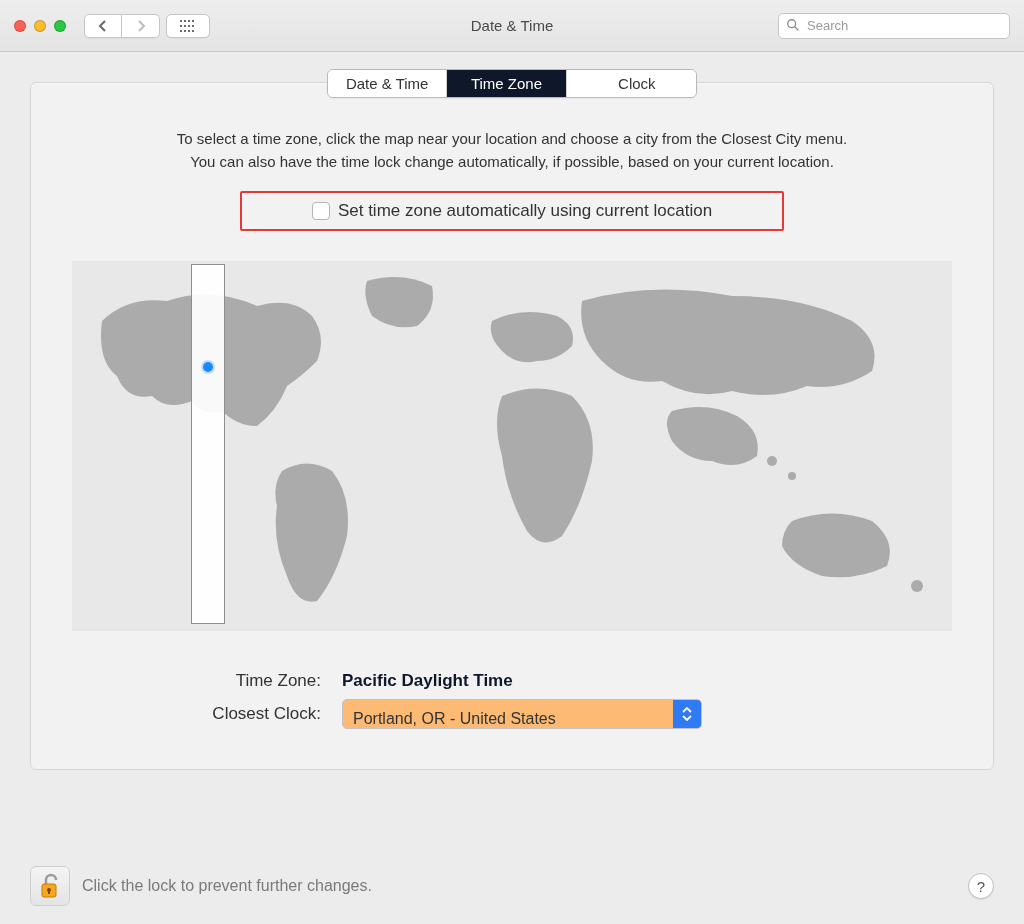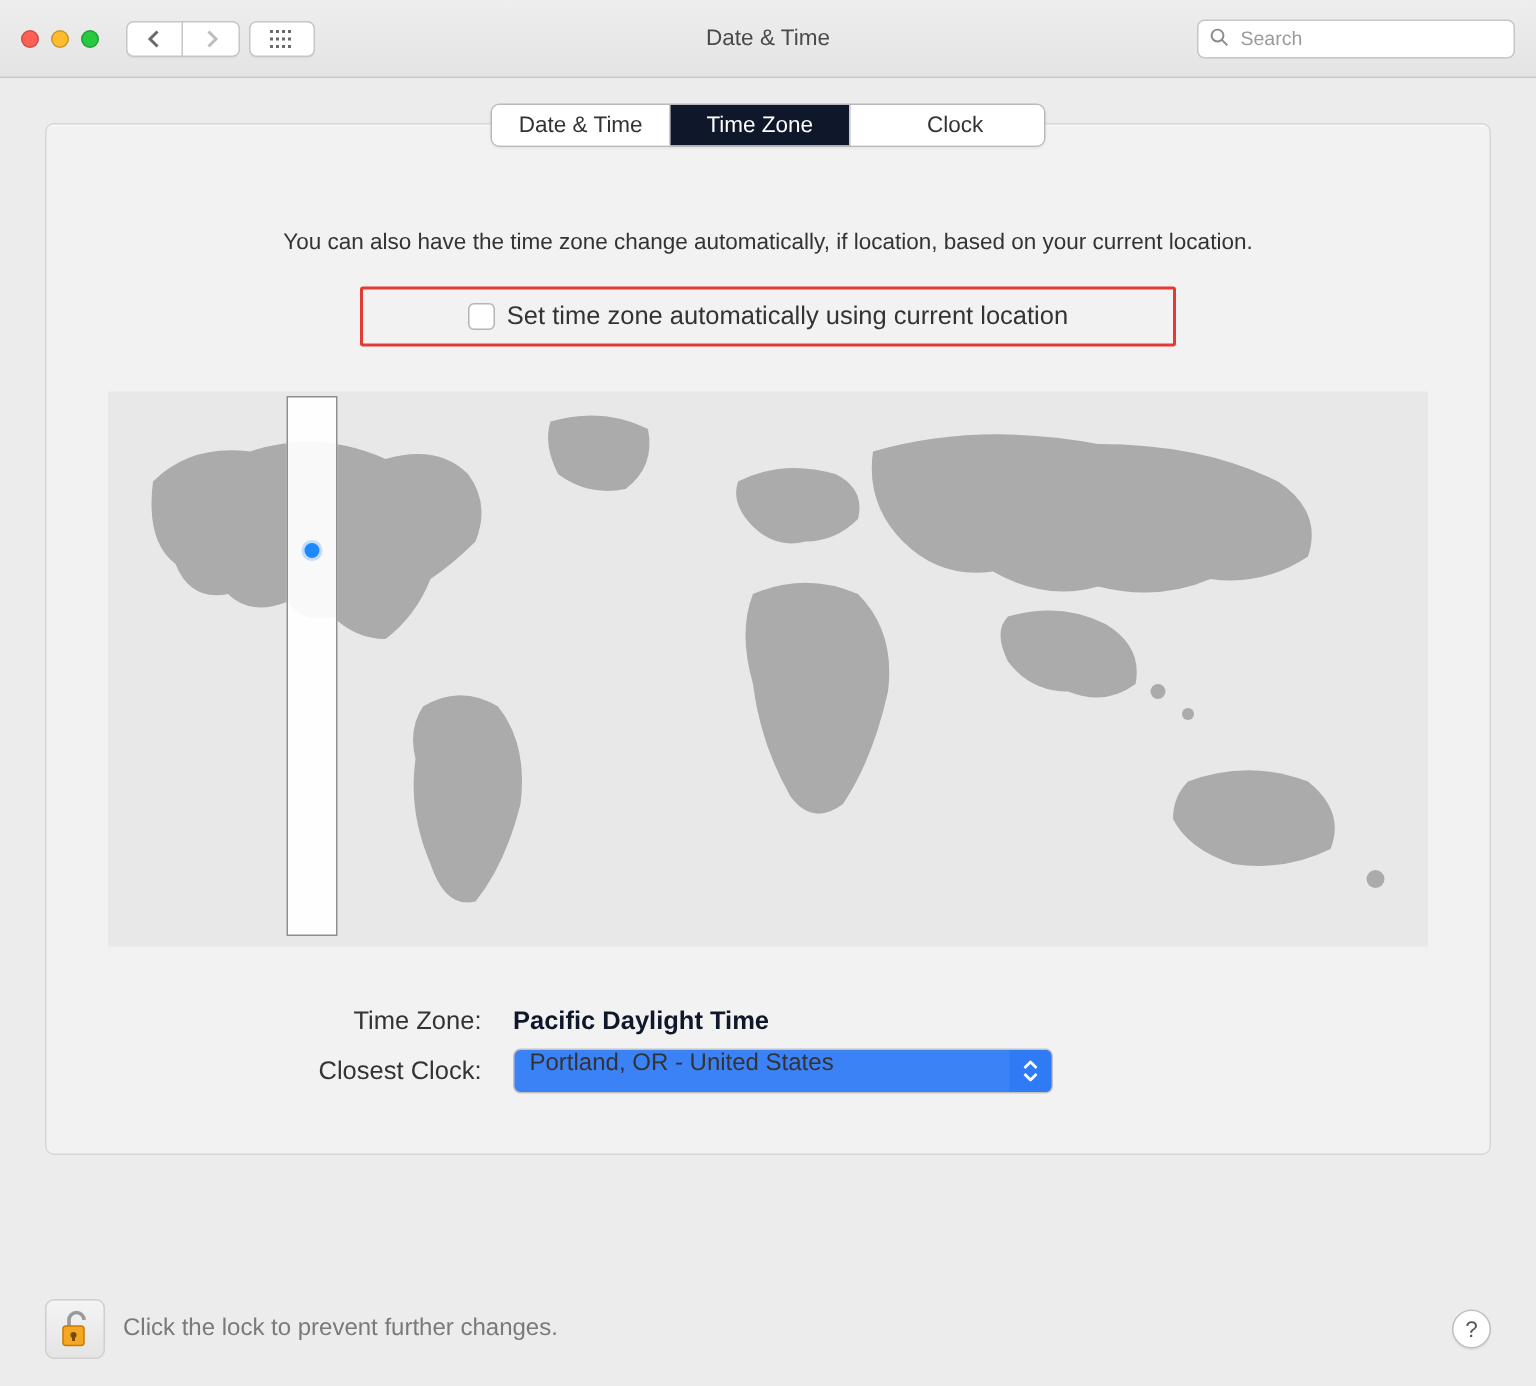--- a/index.html
+++ b/index.html
@@ -43,21 +43,21 @@
   .nav-seg .btn { width:38px; border-radius:0; }
   .nav-seg .btn:first-child { border-top-left-radius:5px; border-bottom-left-radius:5px;}
   .nav-seg .btn:last-child  { border-top-right-radius:5px; border-bottom-right-radius:5px; border-left:none;}
   .grid-btn { width:44px; margin-left:6px;}
   .title {
     position:absolute; left:0; right:0; text-align:center;
     font-size: 15px; color:#4a4a4a; pointer-events:none;
   }
   .search-wrap { margin-left:auto; position:relative; }
   .search {
-    width: 212px; height:26px; border-radius:5px;
+    width: 232px; height:26px; border-radius:5px;
     border:1px solid #c6c6c6; background:#ffffff;
     padding: 0 8px 0 28px; font-size:13px; color:#333;
   }
   .search::placeholder { color:#9a9a9a; }
   .search-icon { position:absolute; left:8px; top:5px; width:14px; height:14px; color:#8a8a8a; }
   
   .panel {
     margin: 30px 30px 0 30px;
     background: #f2f2f2;
     border: 1px solid #d6d6d6;
@@ -125,24 +125,24 @@
     width: 700px;
     display:grid;
     grid-template-columns: 180px 1fr;
     row-gap: 8px;
     align-items:center;
     font-size:17px;
   }
   .form .lbl { text-align:right; padding-right:21px; color:#333; }
   .tz-value { color:#0f172a;font-weight:bold; }
   .city-select {
-    display:flex; align-items:flex-start;
+    display:flex; align-items:flex-end;
     width: 360px; height:30px;
     border:1px solid #c2c2c2; border-radius:5px;
-    background:#3b82f6; overflow:hidden;
+    background:#fdba74; overflow:hidden;
   }
   .city-select .city-text { flex:1; padding:0 10px; font-size:16px; color:#333;}
   .city-select .arrow {
     width:28px; height:100%; background:#2f7bf6;
     display:flex; align-items:center; justify-content:center;
   }
   
   .footer {
     position:absolute; left:30px; right:30px; bottom:18px;
     display:flex; align-items:center; gap:12px;
@@ -213,22 +213,22 @@
 </div>
 
 <div class="panel">
   <div class="seg-tabs">
     <div class="tab">Date &amp; Time</div>
     <div class="tab active">Time Zone</div>
     <div class="tab">Clock</div>
   </div>
 
   <div class="instructions">
-    <br>
-    <span>You can also have the time zone change automatically, if location, based on your current location.</span>
+    <span>To select a time zone, click the map near your location and choose a city from the Closest City menu.</span><br>
+    <span>You can also have the time lock change automatically, if possible, based on your current location.</span>
   </div>
 
   <div class="auto-row highlight-box">
     <div class="checkbox"></div>
     <div class="auto-label">Set time zone automatically using current location</div>
   </div>
 
   <div class="map-wrap">
     <div class="world">
       <svg viewBox="0 0 880 370" preserveAspectRatio="none">

